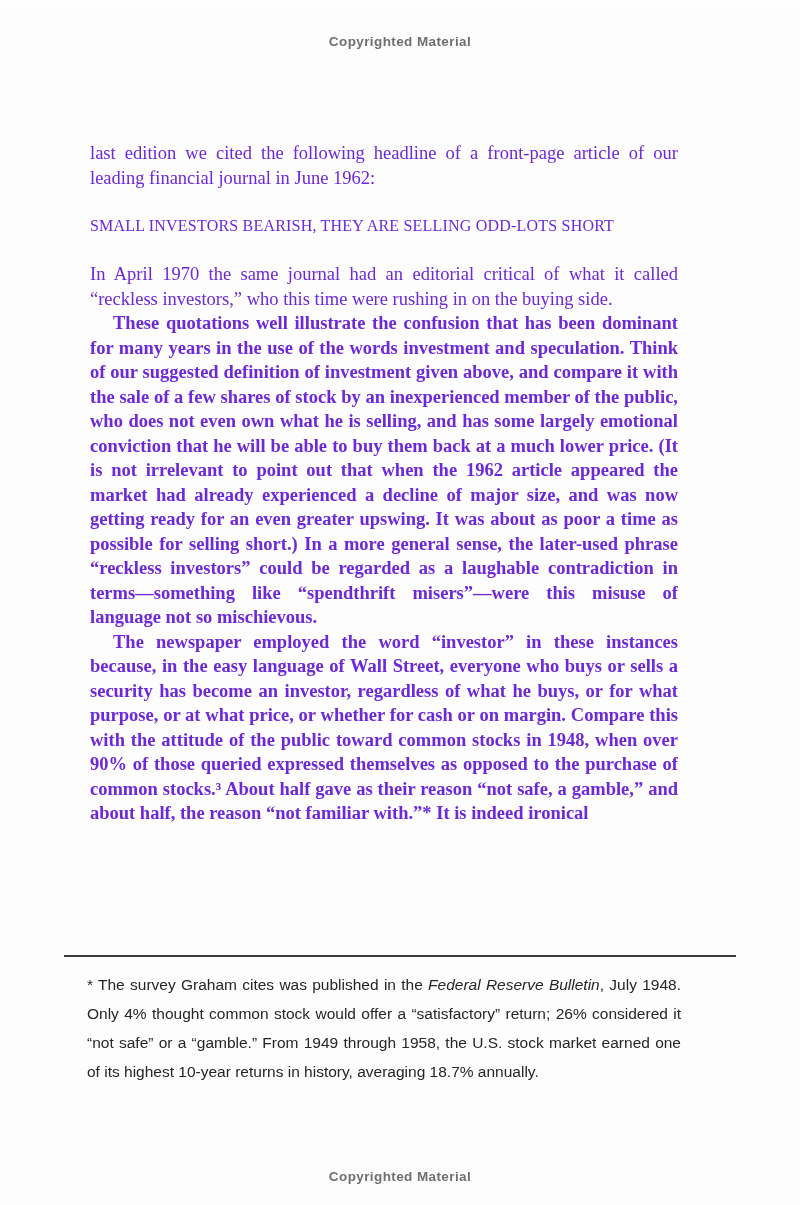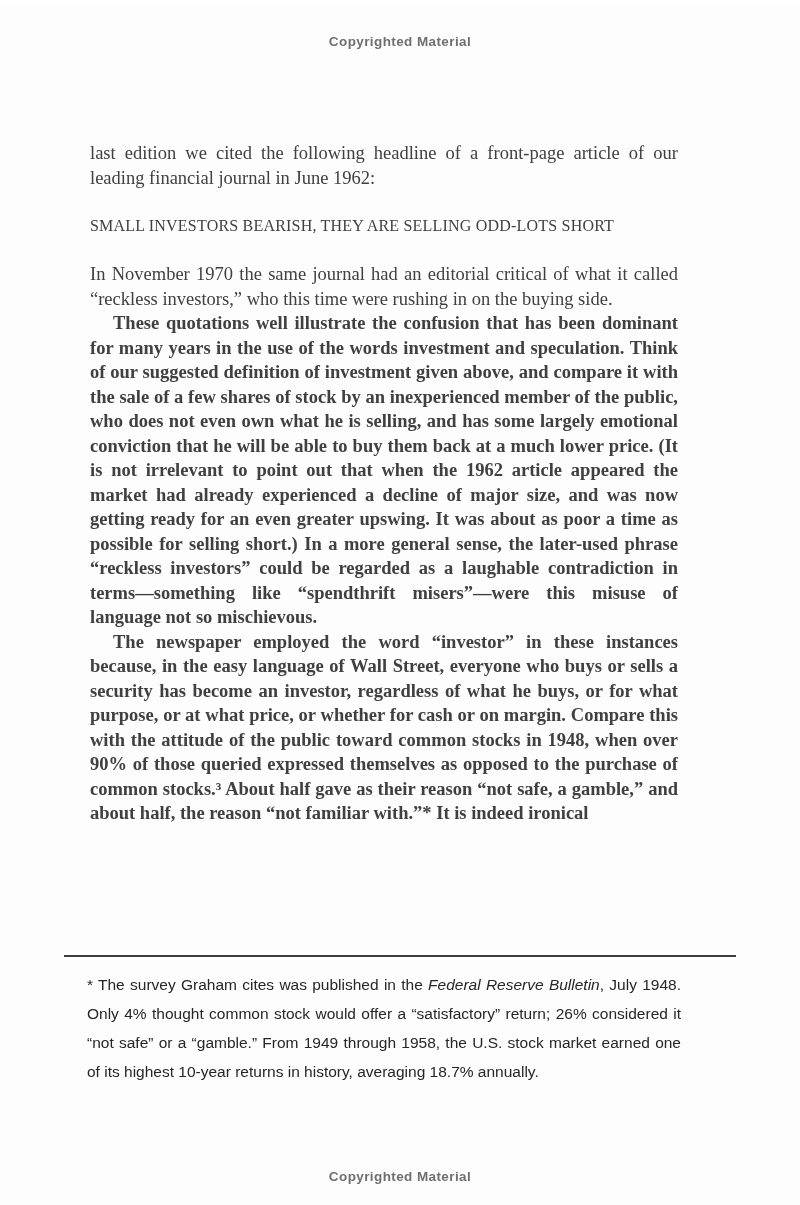--- a/index.html
+++ b/index.html
@@ -43,21 +43,21 @@
   .text-block {
     position: absolute;
     top: 134px;
     left: 90px;
     width: 588px;
     max-height: 800px;
     overflow: hidden;
     font-size: 18.5px;
     line-height: 24.5px;
     text-align: justify;
-    color: #404040;
+    color: #6d28d9;
   }
   .text-block p { margin: 0; }
   p.headline {
     font-size: 16px;
     line-height: 21px;
     margin: 25px 0 26px 0;
     text-align: left;
     letter-spacing: 0.2px;
     white-space: nowrap;
     text-indent: 0;
@@ -92,21 +92,21 @@
 <body>
 
 <div class="page">
 
   <div class="copyright top">Copyrighted Material</div>
 
 
   <div class="text-block">
     <p>last edition we cited the following headline of a front-page article of our leading financial journal in June 1962:</p>
     <p class="headline">SMALL INVESTORS BEARISH, THEY ARE SELLING ODD-LOTS SHORT</p>
-    <p>In November 1970 the same journal had an editorial critical of what it called “reckless investors,” who this time were rushing in on the buying side.</p>
+    <p>In April 1970 the same journal had an editorial critical of what it called “reckless investors,” who this time were rushing in on the buying side.</p>
     <p class="indented">These quotations well illustrate the confusion that has been dominant for many years in the use of the words investment and speculation. Think of our suggested definition of investment given above, and compare it with the sale of a few shares of stock by an inexperienced member of the public, who does not even own what he is selling, and has some largely emotional conviction that he will be able to buy them back at a much lower price. (It is not irrelevant to point out that when the 1962 article appeared the market had already experienced a decline of major size, and was now getting ready for an even greater upswing. It was about as poor a time as possible for selling short.) In a more general sense, the later-used phrase “reckless investors” could be regarded as a laughable contradiction in terms—something like “spendthrift misers”—were this misuse of language not so mischievous.</p>
     <p class="indented">The newspaper employed the word “investor” in these instances because, in the easy language of Wall Street, everyone who buys or sells a security has become an investor, regardless of what he buys, or for what purpose, or at what price, or whether for cash or on margin. Compare this with the attitude of the public toward common stocks in 1948, when over 90% of those queried expressed themselves as opposed to the purchase of common stocks.³ About half gave as their reason “not safe, a gamble,” and about half, the reason “not familiar with.”* It is indeed ironical</p>
   </div>
 
   <div class="footnote-block">
     <hr class="footnote-rule">
     <p class="footnote-text"><span>* The survey Graham cites was published in the </span><em>Federal Reserve Bulletin</em><span>, July 1948. Only 4% thought common stock would offer a “satisfactory” return; 26% considered it “not safe” or a “gamble.” From 1949 through 1958, the U.S. stock market earned one of its highest 10-year returns in history, averaging 18.7% annually.</span></p>
   </div>
 
   <div class="copyright bottom">Copyrighted Material</div>

